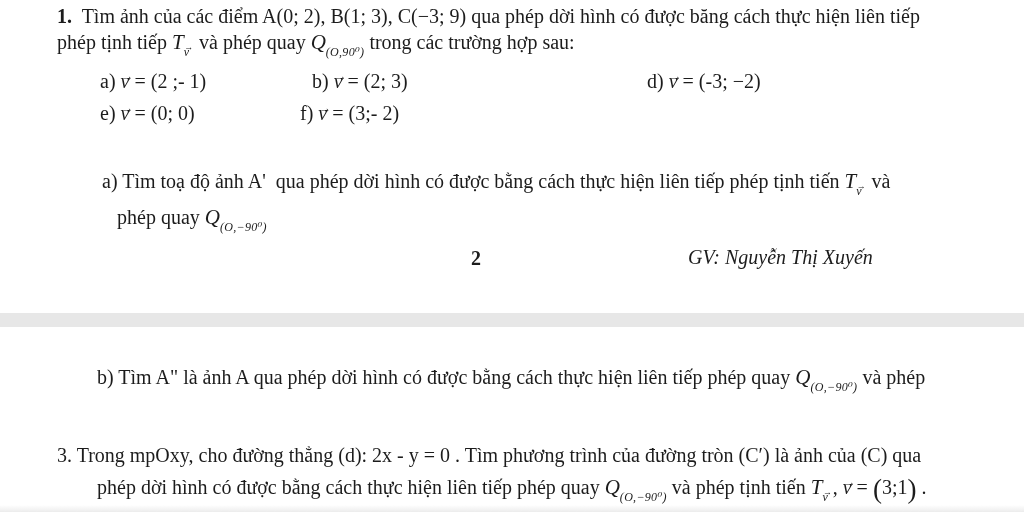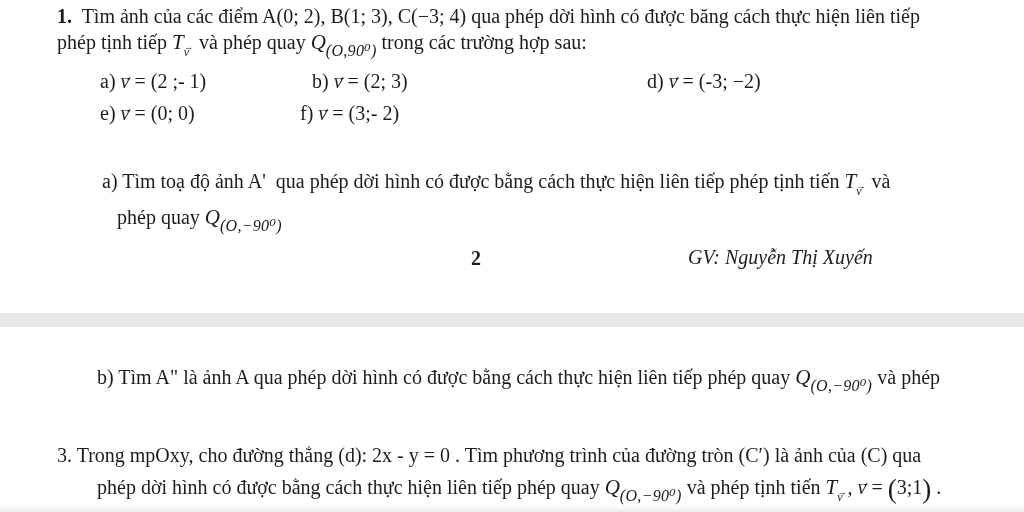--- a/index.html
+++ b/index.html
@@ -9,38 +9,38 @@
     background:#ffffff;
     overflow:hidden;
     font-family:"Liberation Serif","DejaVu Serif",serif;
     font-size:20px;
     color:#1c1c1c;
   }
   .line{position:absolute;white-space:pre;line-height:26px;}
   
   .b{font-weight:bold;}
   .m{font-style:italic;font-size:21px;}
-  .ms{font-style:italic;font-size:16px;vertical-align:-7px;letter-spacing:.3px;}
+  .ms{font-style:italic;font-size:12px;vertical-align:-7px;letter-spacing:.3px;}
   .vb{font-style:italic;}
   .va{display:inline-block;width:0;font-size:12px;transform:translate(1px,-8px);}
   .vbs{font-style:italic;font-size:12px;vertical-align:-7px;}
   .vas{display:inline-block;width:0;font-size:9px;vertical-align:-7px;transform:translate(.5px,-6px);}
   .bp{font-size:27px;vertical-align:-4px;}
   .pagenum{font-weight:bold;}
   .gv{font-weight:normal;font-style:italic;}
   .divider{position:absolute;left:0;width:1024px;top:313px;height:14px;background:#e7e7e7;}
   .edge-shadow{position:absolute;left:0;bottom:0;width:1024px;height:7px;
     background:linear-gradient(#ffffff,#ececec);}
 </style>
 </head>
 <body>
 
 <div class="page">
 
-  <div class="line" style="left:57px;top:3px"><span class="b">1.</span><span>  Tìm ảnh của các điểm A(0; 2), B(1; 3), C(−3; 4) qua phép dời hình có được băng cách thực hiện liên tiếp</span></div>
+  <div class="line" style="left:57px;top:3px"><span class="b">1.</span><span>  Tìm ảnh của các điểm A(0; 2), B(1; 3), C(−3; 9) qua phép dời hình có được băng cách thực hiện liên tiếp</span></div>
   <div class="line" style="left:57px;top:29px"><span>phép tịnh tiếp </span><span class="m">T</span><span class="vas">→</span><span class="vbs">v</span><span>  và phép quay </span><span class="m">Q</span><span class="ms">(O,90⁰)</span><span> trong các trường hợp sau:</span></div>
 
   <div class="line" style="left:100px;top:68px"><span>a) </span><span class="va">→</span><span class="vb">v</span><span> = (2 ;- 1)</span></div>
   <div class="line" style="left:312px;top:68px"><span>b) </span><span class="va">→</span><span class="vb">v</span><span> = (2; 3)</span></div>
   <div class="line" style="left:647px;top:68px"><span>d) </span><span class="va">→</span><span class="vb">v</span><span> = (-3; −2)</span></div>
   <div class="line" style="left:100px;top:100px"><span>e) </span><span class="va">→</span><span class="vb">v</span><span> = (0; 0)</span></div>
   <div class="line" style="left:300px;top:100px"><span>f) </span><span class="va">→</span><span class="vb">v</span><span> = (3;- 2)</span></div>
 
   <div class="line" style="left:102px;top:168px"><span>a) Tìm toạ độ ảnh A'  qua phép dời hình có được bằng cách thực hiện liên tiếp phép tịnh tiến </span><span class="m">T</span><span class="vas">→</span><span class="vbs">v</span><span>  và</span></div>
   <div class="line" style="left:117px;top:204px"><span>phép quay </span><span class="m">Q</span><span class="ms">(O,−90⁰)</span></div>

